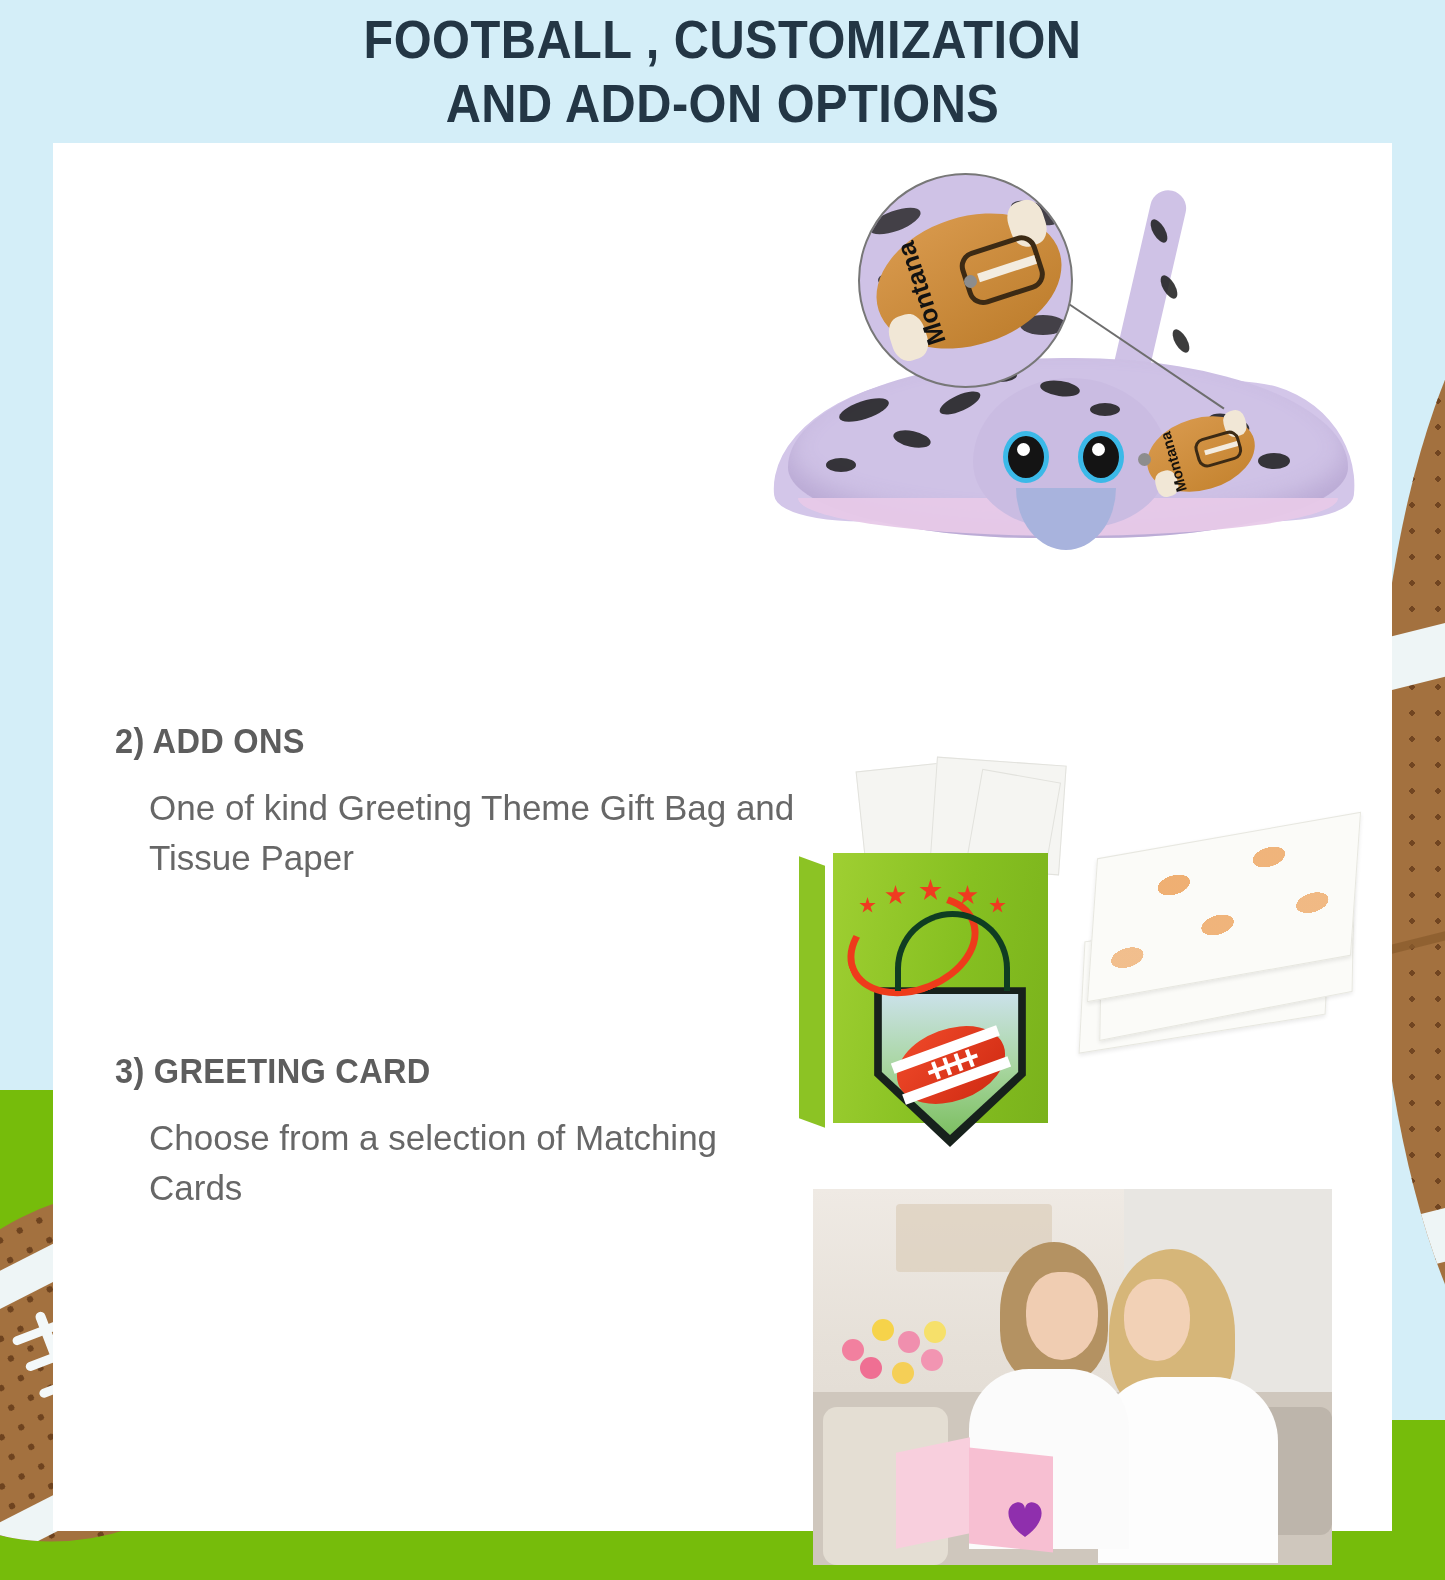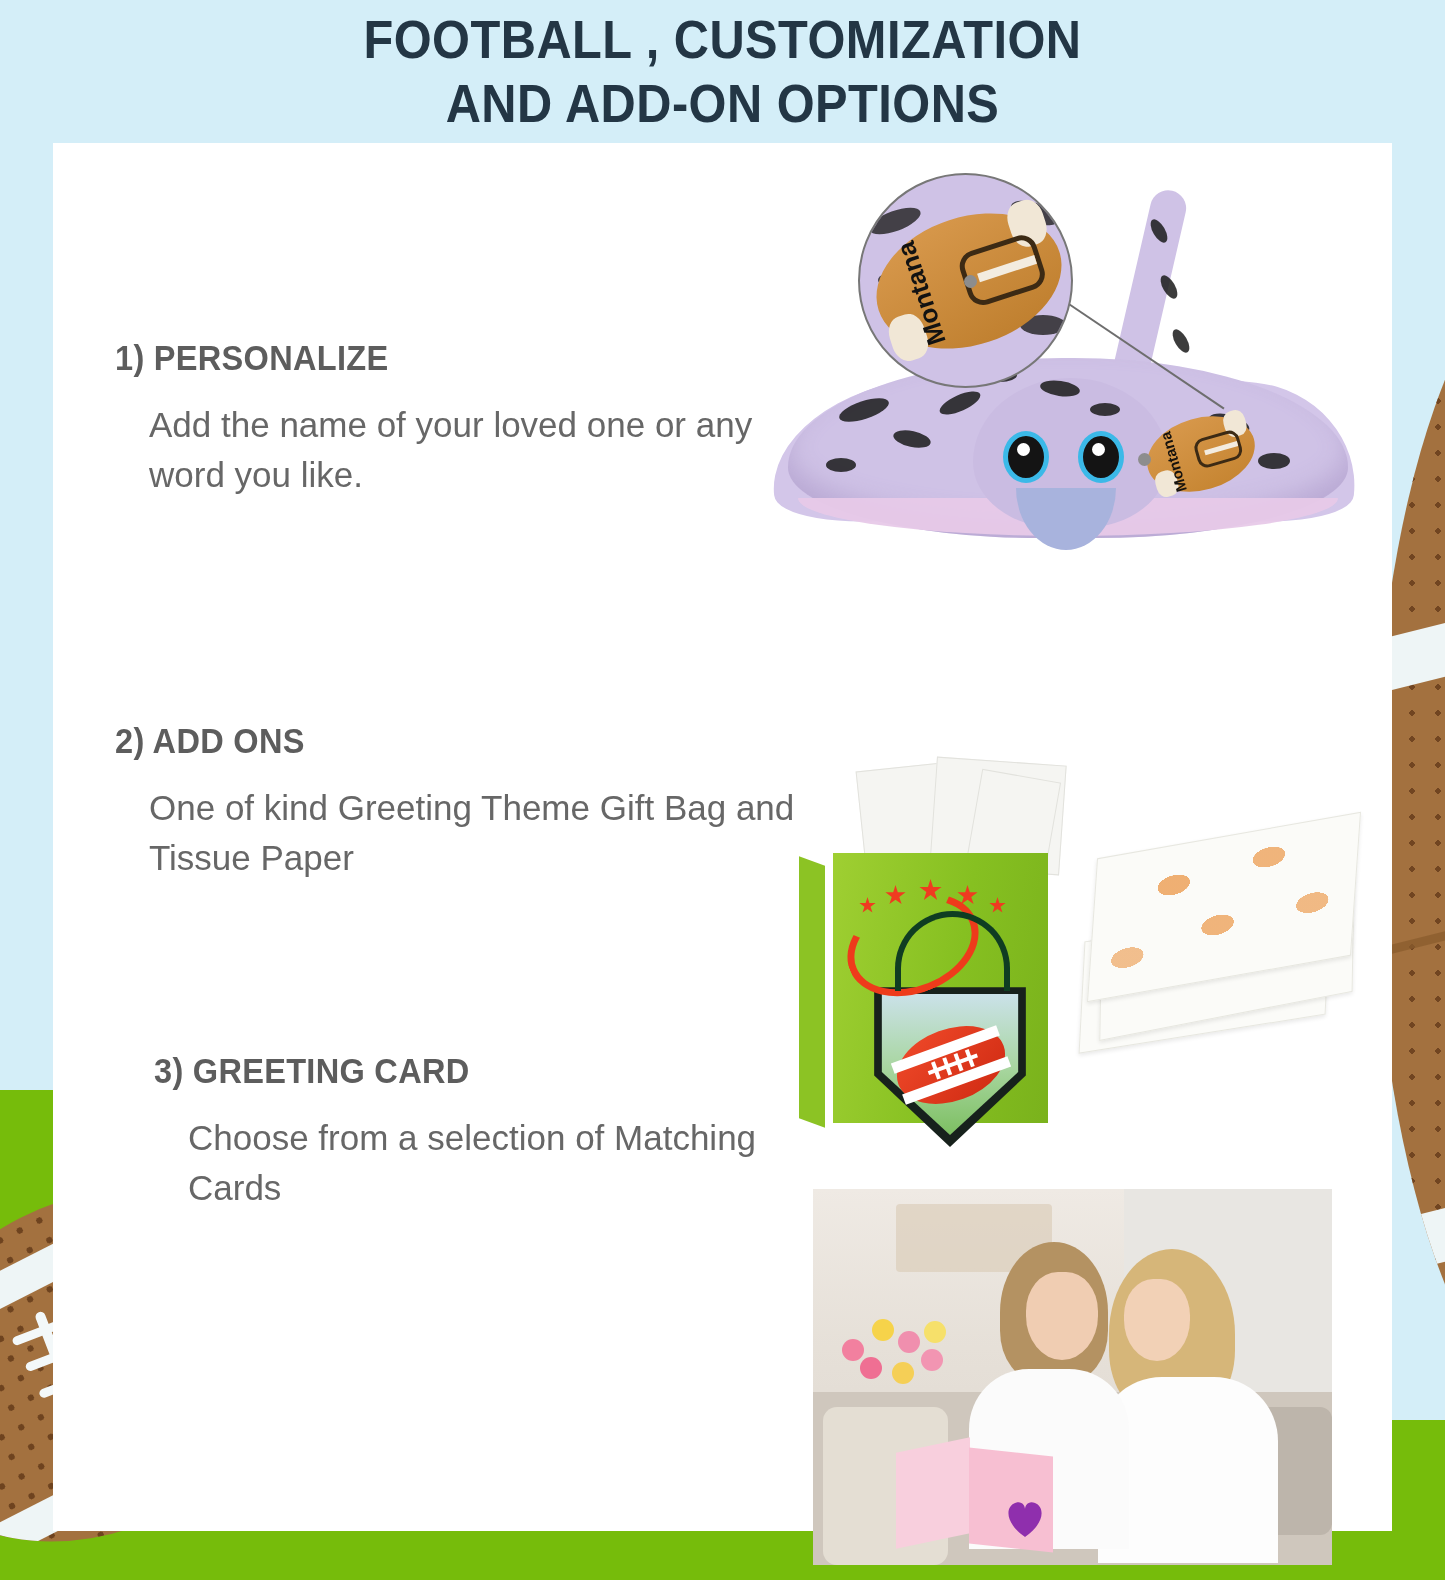--- a/index.html
+++ b/index.html
@@ -96,21 +96,21 @@
   .card{
     position:absolute; left:53px; top:143px;
     width:1339px; height:1388px;
     background:#ffffff; z-index:4;
   }
 
   
   .step{ position:absolute; left:62px; width:700px; }
   .step-1{ top:195px; }
   .step-2{ top:578px; }
-  .step-3{ top:908px;margin-left:39px; }
+  .step-3{ top:908px; }
   .step h2{
     font-size:35px; font-weight:bold; color:#5d5d5d;
     letter-spacing:.3px; transform:scaleX(.93); transform-origin:left center;
     white-space:nowrap;
   }
   .step p{
     margin-top:22px; margin-left:34px;
     font-size:35px; color:#676767; line-height:50px;
     font-weight:normal;
   }
@@ -344,24 +344,20 @@
   <div class="fb-stripe s2"></div>
 </div>
 
 <div class="headline">
   <div>FOOTBALL , CUSTOMIZATION</div>
   <div>AND ADD-ON OPTIONS</div>
 </div>
 
 <div class="card">
 
-  <div class="step step-1">
-    <h2>1) PERSONALIZE</h2>
-    <p>Add the name of your loved one or any word you like.</p>
-  </div>
 
   <div class="step step-2">
     <h2>2) ADD ONS</h2>
     <p>One of kind Greeting Theme Gift Bag and Tissue Paper</p>
   </div>
 
   <div class="step step-3">
     <h2>3) GREETING CARD</h2>
     <p>Choose from a selection of  Matching Cards</p>
   </div>

